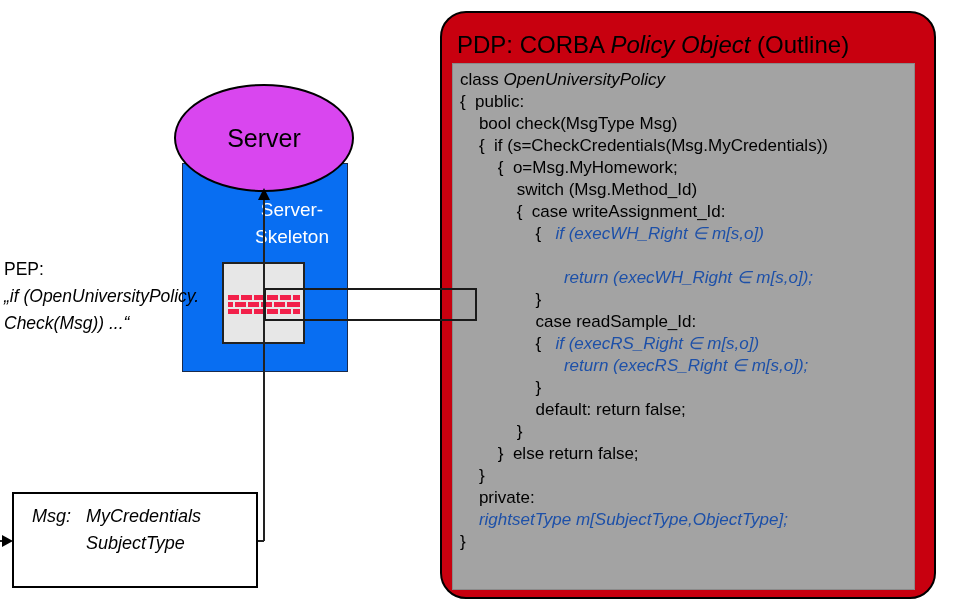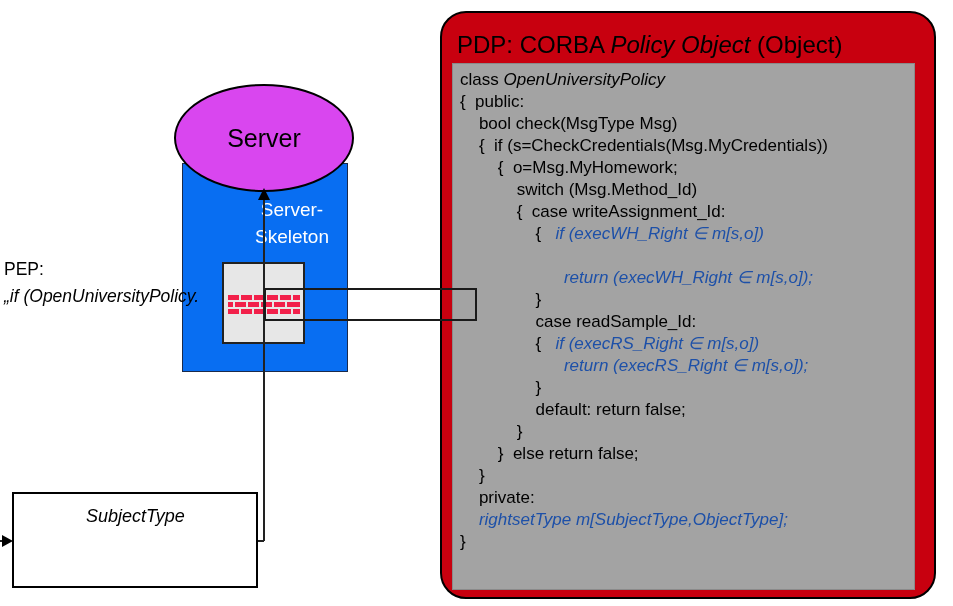--- a/index.html
+++ b/index.html
@@ -98,34 +98,39 @@
   <div class="stub-line"></div>
 
   <div class="in-arrow-line"></div>
   <div class="arrowhead-right"></div>
 
   <div class="callout-rect"></div>
 
   <div class="pep-text">
     <div>PEP:</div>
     <div class="it">„if (OpenUniversityPolicy.</div>
+    <div class="it">Check(Msg)) ...“</div>
   </div>
 
   <div class="msg-box">
+    <div class="msg-row">
+      <span class="msg-label">Msg:</span>
+      <span>MyCredentials</span>
+    </div>
     <div class="msg-row">
       <span class="msg-label"></span>
     </div>
     <div class="msg-row">
       <span class="msg-label"></span>
       <span>SubjectType</span>
     </div>
   </div>
 
   <div class="pdp-box"></div>
-  <div class="pdp-title"><span class="part-p">PDP: CORBA </span><span class="part-i">Policy Object</span><span class="part-p"> (Object)</span></div>
+  <div class="pdp-title"><span class="part-p">PDP: CORBA </span><span class="part-i">Policy Object</span><span class="part-p"> (Outline)</span></div>
   <div class="code-panel">
       <div class="code-line"><span class="part-p">class </span><span class="part-i">OpenUniversityPolicy</span></div>
       <div class="code-line"><span class="part-p">{  public:</span></div>
       <div class="code-line"><span class="part-p">    bool check(MsgType Msg)</span></div>
       <div class="code-line"><span class="part-p">    {  if (s=CheckCredentials(Msg.MyCredentials))</span></div>
       <div class="code-line"><span class="part-p">        {  o=Msg.MyHomework;</span></div>
       <div class="code-line"><span class="part-p">            switch (Msg.Method_Id)</span></div>
       <div class="code-line"><span class="part-p">            {  case writeAssignment_Id:</span></div>
       <div class="code-line"><span class="part-p">                {   </span><span class="part-b">if (execWH_Right ∈ m[s,o])</span></div>
       <div class="code-line"><span class="part-p">                          </span></div>

